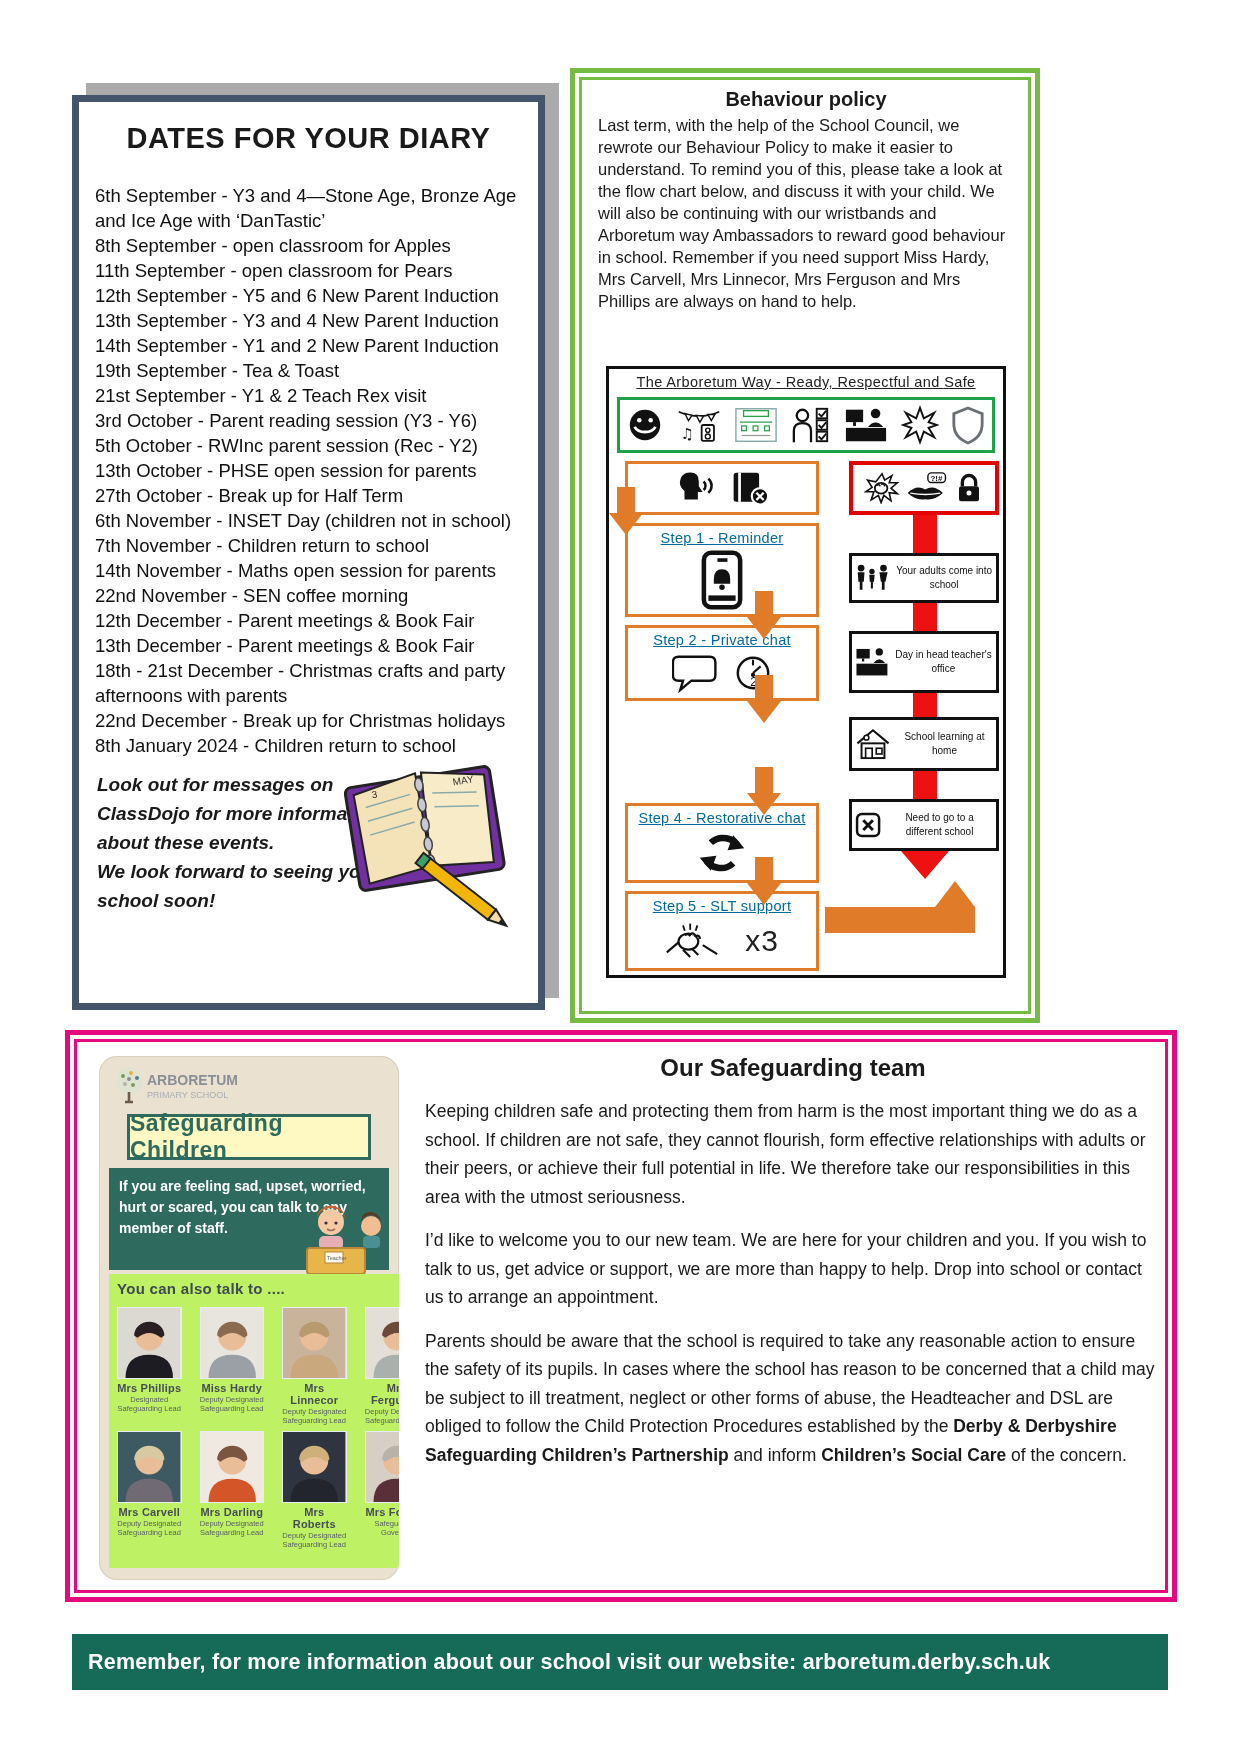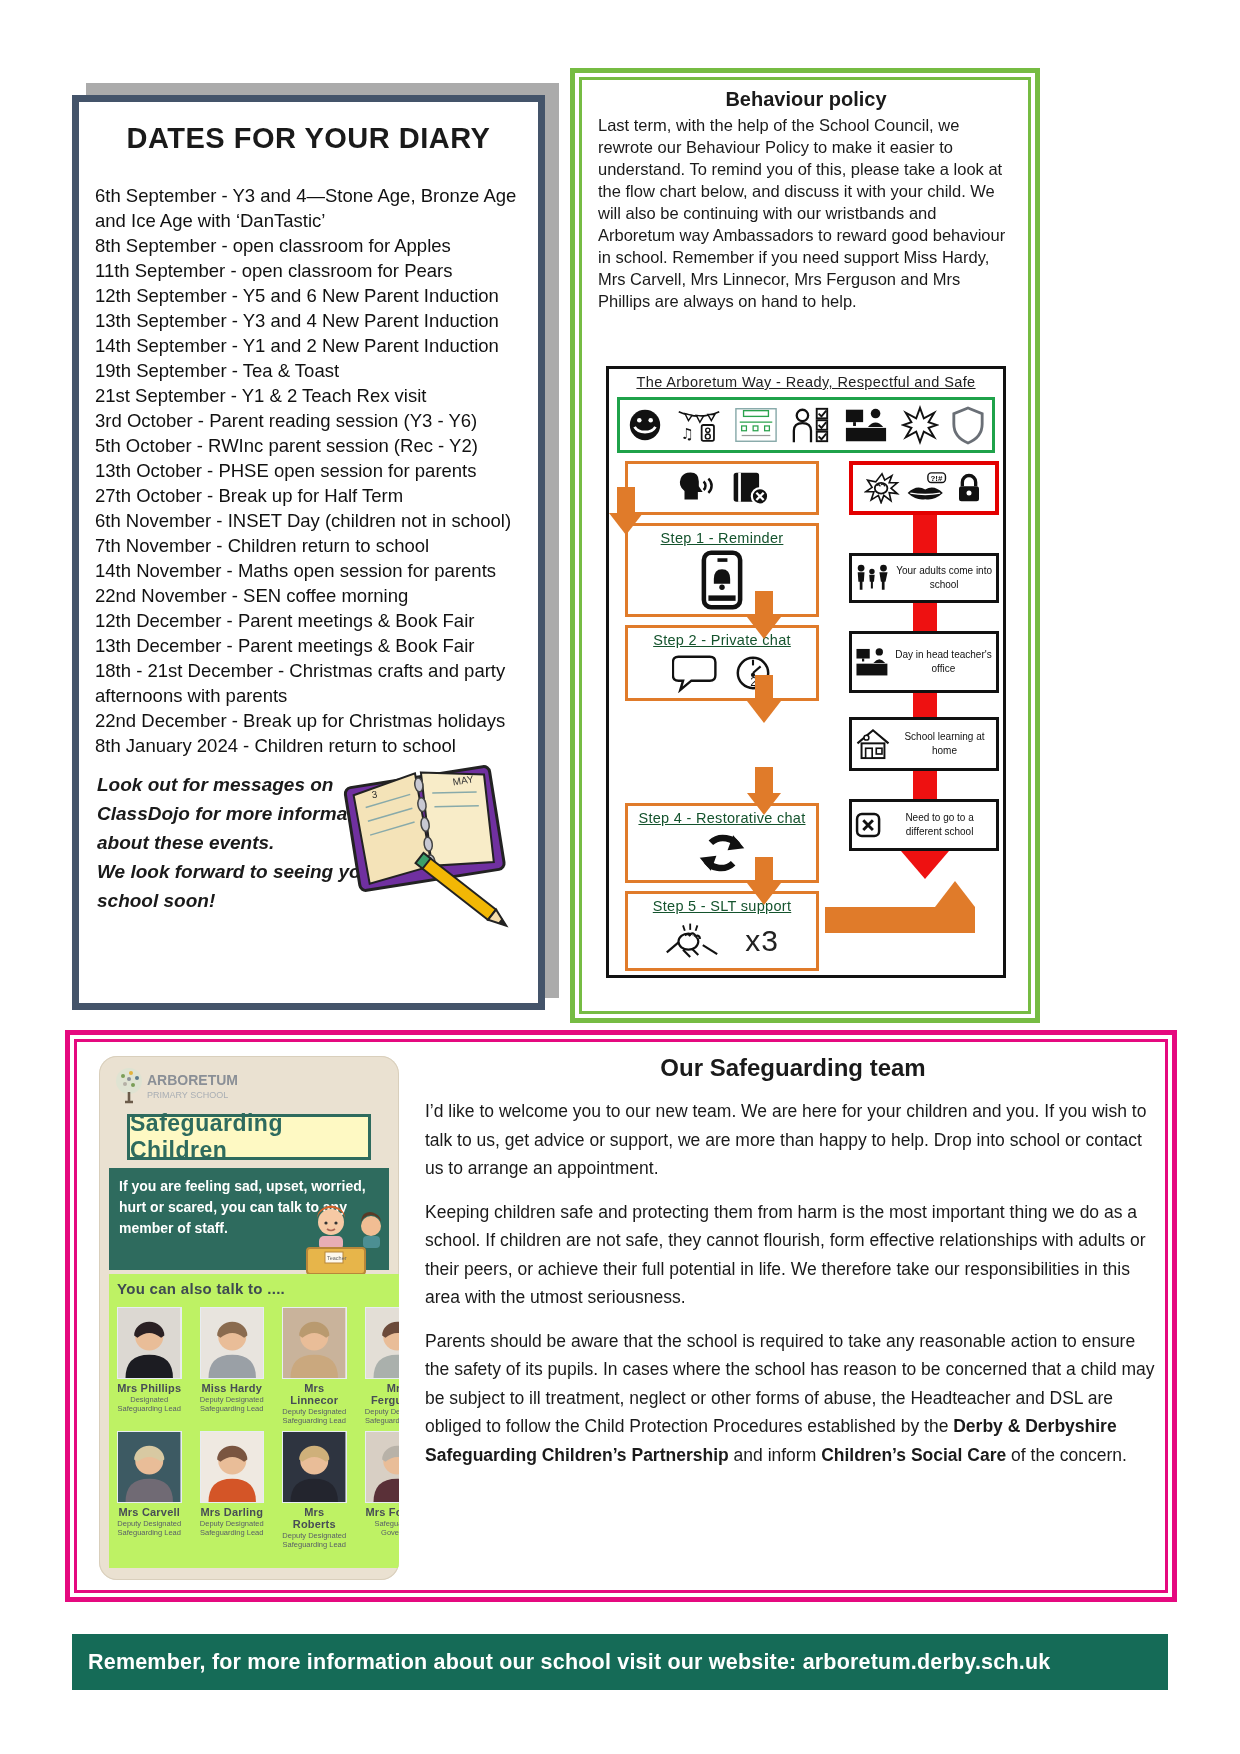--- a/index.html
+++ b/index.html
@@ -29,21 +29,21 @@
     border:3px solid #111; background:#fff; }
   .fc-title { text-align:center; font-size:14.5px; letter-spacing:.4px; margin-top:5px;
     text-decoration:underline; color:#222; }
   .fc-strip { position:absolute; left:8px; top:28px; width:378px; height:56px;
     border:3px solid #1FA24A; display:flex; align-items:center; justify-content:space-around; }
   .fc-strip svg { height:40px; }
 
   .fc-box { position:absolute; left:16px; width:194px; border:3px solid #E07B2A; background:#fff;
     display:flex; flex-direction:column; align-items:center; z-index:2; }
   .fc-label { display:block; text-align:center; text-decoration:underline; font-size:14.5px;
-    letter-spacing:.3px; margin-top:4px; color:#14532d; }
+    letter-spacing:.3px; margin-top:4px; color:#0369a1; }
   .fc-iconrow { display:flex; align-items:center; justify-content:center; gap:14px; flex:1; }
   .fc-b0 { top:92px;  height:54px; }
   .fc-s1 { top:154px; height:94px; }
   .fc-s2 { top:256px; height:76px; }
   .fc-s3 { top:340px; height:86px; }
   .fc-s4 { top:434px; height:80px; }
   .fc-s5 { top:522px; height:80px; }
   .fc-x3 { font-size:30px; color:#222; letter-spacing:1px; }
 
   .oarrow { position:absolute; width:34px; height:48px; z-index:3; }
@@ -538,22 +538,22 @@
                 </svg>
                 <div class="staff-name">Mrs Forster</div>
                 <div class="staff-role">Safeguarding Governor</div>
               </div>
             </div>
         </div>
       </div>
 
       <div class="safe-text">
         <h2 class="safe-title">Our Safeguarding team</h2>
+        <p>Keeping children safe and protecting them from harm is the most important thing we do as a school. If children are not safe, they cannot flourish, form effective relationships with adults or their peers, or achieve their full potential in life. We therefore take our responsibilities in this area with the utmost seriousness.</p>
         <p>I’d like to welcome you to our new team.  We are here for your children and you. If you wish to talk to us, get advice or support, we are more than happy to help. Drop into school or contact us to arrange an appointment.</p>
-        <p>Keeping children safe and protecting them from harm is the most important thing we do as a school. If children are not safe, they cannot flourish, form effective relationships with adults or their peers, or achieve their full potential in life. We therefore take our responsibilities in this area with the utmost seriousness.</p>
         <p><span>Parents should be aware that the school is required to take any reasonable action to ensure the safety of its pupils. In cases where the school has reason to be concerned that a child may be subject to ill treatment, neglect or other forms of abuse, the Headteacher and DSL are obliged to follow the Child Protection Procedures established by the </span><b>Derby &amp; Derbyshire Safeguarding Children’s Partnership</b><span> and inform </span><b>Children’s Social Care</b><span> of the concern.</span></p>
       </div>
     </div>
   </section>
 
   <footer class="site-banner">
     <span>Remember, for more information about our school visit our website:  arboretum.derby.sch.uk</span>
   </footer>
 
 </div>

